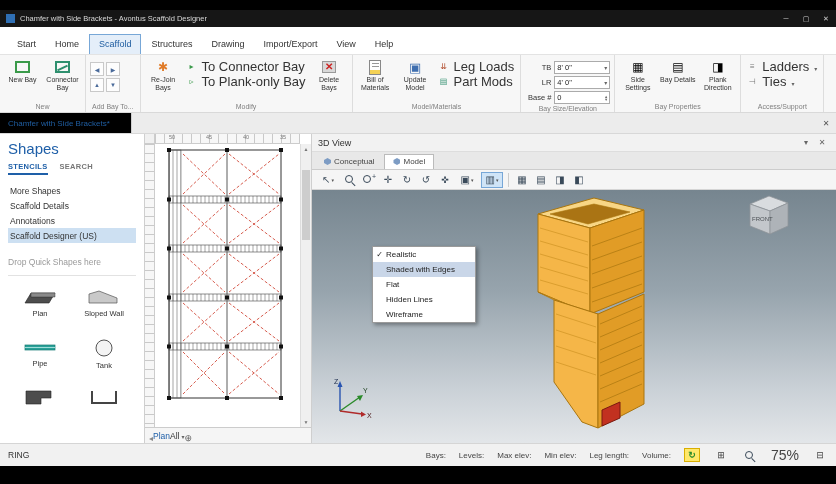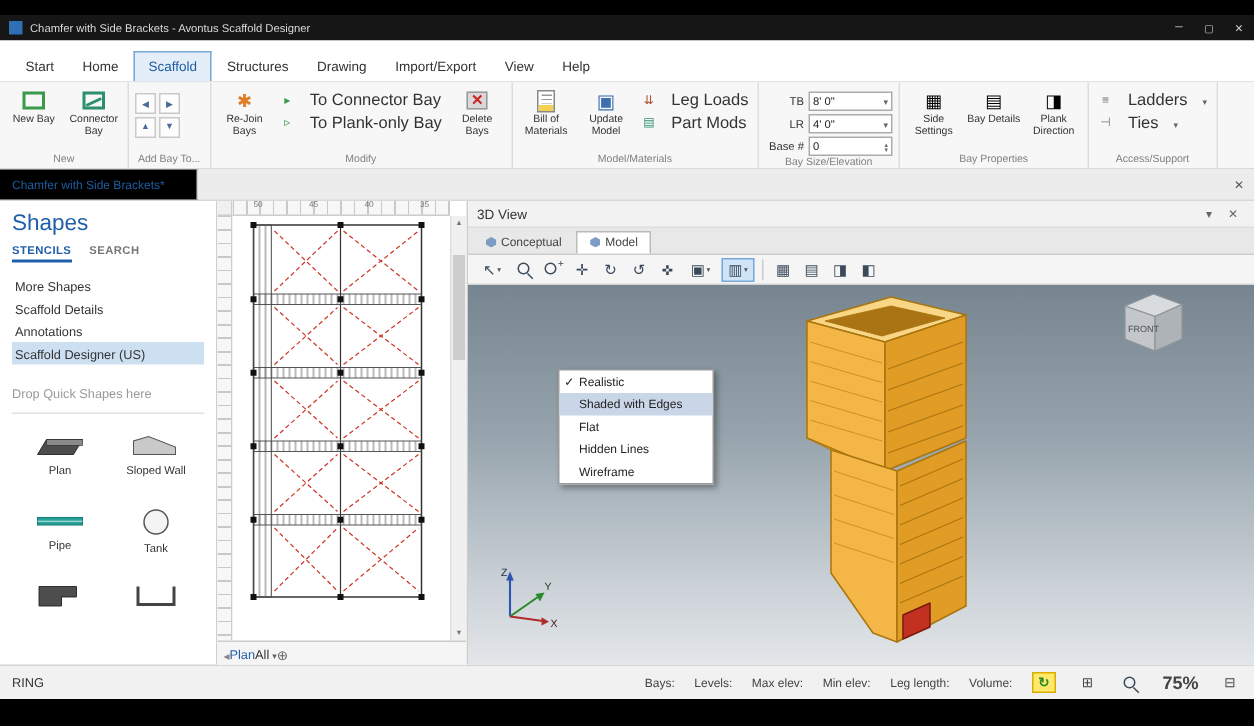--- a/index.html
+++ b/index.html
@@ -32,21 +32,21 @@
   .ri-box2 { width:15px; height:12px; border:2px solid #2e8f6e; position:relative; }
   .ri-box2::after { content:""; position:absolute; left:0; top:4px; width:11px; height:2px; background:#2e8f6e; transform:rotate(-25deg); }
   .ri-star::before { content:"✱"; color:#e07b28; font-size:12px; }
   .ri-del { width:14px; height:12px; background:#d8d8d8; border:1px solid #999; position:relative; }
   .ri-del::after { content:"✕"; position:absolute; left:2px; top:-1px; color:#c22; font-size:10px; font-weight:bold; }
   .ri-doc { width:12px; height:15px; background:#fff; border:1px solid #888; box-shadow:inset 0 -4px 0 #f4d154; position:relative; }
   .ri-doc::after { content:""; position:absolute; left:2px; top:2px; width:7px; height:6px;
     background:repeating-linear-gradient(180deg,#999 0 1px,transparent 1px 3px); }
   .ri-cube::before { content:"▣"; color:#3f6fb0; font-size:13px; }
   .smallcol { display:flex; flex-direction:column; gap:2px; padding-top:3px; }
-  .smallbtn { display:flex; align-items:center; gap:10px; font-size:11px; color:#333; height:13px; white-space:nowrap; padding:0 2px; }
+  .smallbtn { display:flex; align-items:center; gap:5px; font-size:13px; color:#333; height:13px; white-space:nowrap; padding:0 2px; }
   .si { width:10px; height:9px; display:inline-flex; align-items:center; justify-content:center; font-size:8px; color:#3f6fb0; }
   .si-loads::before{content:"⇊"; color:#b04a2a;} .si-mods::before{content:"▤"; color:#2e8f6e;}
   .si-conn::before{content:"▸"; color:#3a9a4a;} .si-plank::before{content:"▹"; color:#3a9a4a;}
   .si-ladder::before{content:"≡"; color:#777;} .si-tie::before{content:"⊣"; color:#777;}
   .arrowgrid { display:grid; grid-template-columns:14px 14px; grid-auto-rows:14px; gap:2px; padding-top:5px; }
   .abtn { border:1px solid #c9c9c9; background:#fdfdfd; display:flex; align-items:center; justify-content:center; font-size:6px; color:#4a6a9a; }
   .abtn.l::before{content:"◀";} .abtn.r::before{content:"▶";} .abtn.u::before{content:"▲";} .abtn.d::before{content:"▼";}
   .sizecol { display:flex; flex-direction:column; gap:2px; padding-top:4px; }
   .sizerow { display:flex; align-items:center; gap:3px; height:13px; }
   .sizelabel { width:26px; text-align:right; font-size:7.5px; color:#333; }
@@ -146,21 +146,21 @@
 
   
   .statusbar { height:23px; background:#f1f1f1; border-top:1px solid #d5d5d5; display:flex; align-items:center; padding:0 8px; gap:13px; flex:0 0 23px; }
   .statusbar .mode { font-size:8.5px; color:#333; }
   .statusbar .sp { flex:1; }
   .sfield { font-size:8px; color:#444; white-space:nowrap; }
   .sicon { width:16px; height:14px; display:flex; align-items:center; justify-content:center; font-size:9px; color:#444; position:relative; }
   .sicon.refresh { background:#ffe86a; border:1px solid #d9ae00; }
   .sicon.refresh::before { content:"↻"; color:#2a8a2a; font-weight:bold; }
   .sicon.fit::before { content:"⊞"; }
-  .zoomtext { font-size:12px; color:#444;font-weight:bold; }
+  .zoomtext { font-size:14px; color:#444; }
   .sicon.slider::before { content:"⊟"; }
 </style>
 </head>
 <body>
 
 <div class="window">
 
   <div class="titlebar">
     <span class="app-icon"></span>
     <span class="title">Chamfer with Side Brackets - Avontus Scaffold Designer</span>

